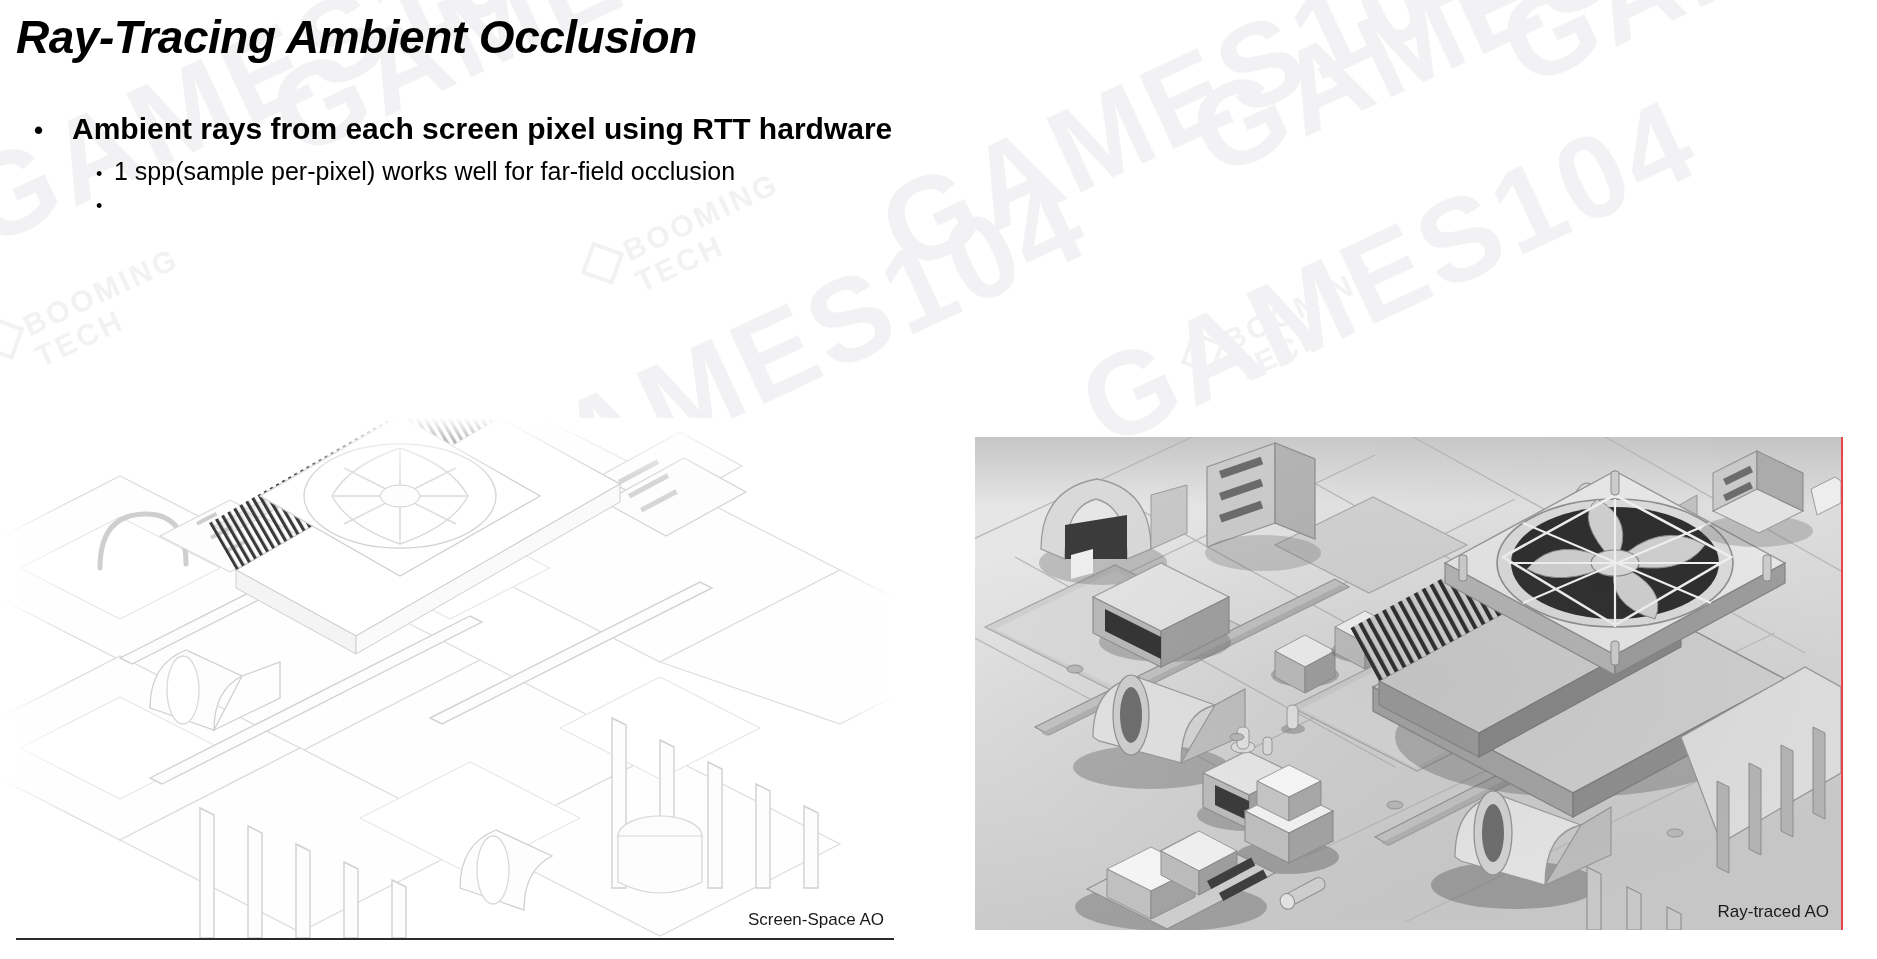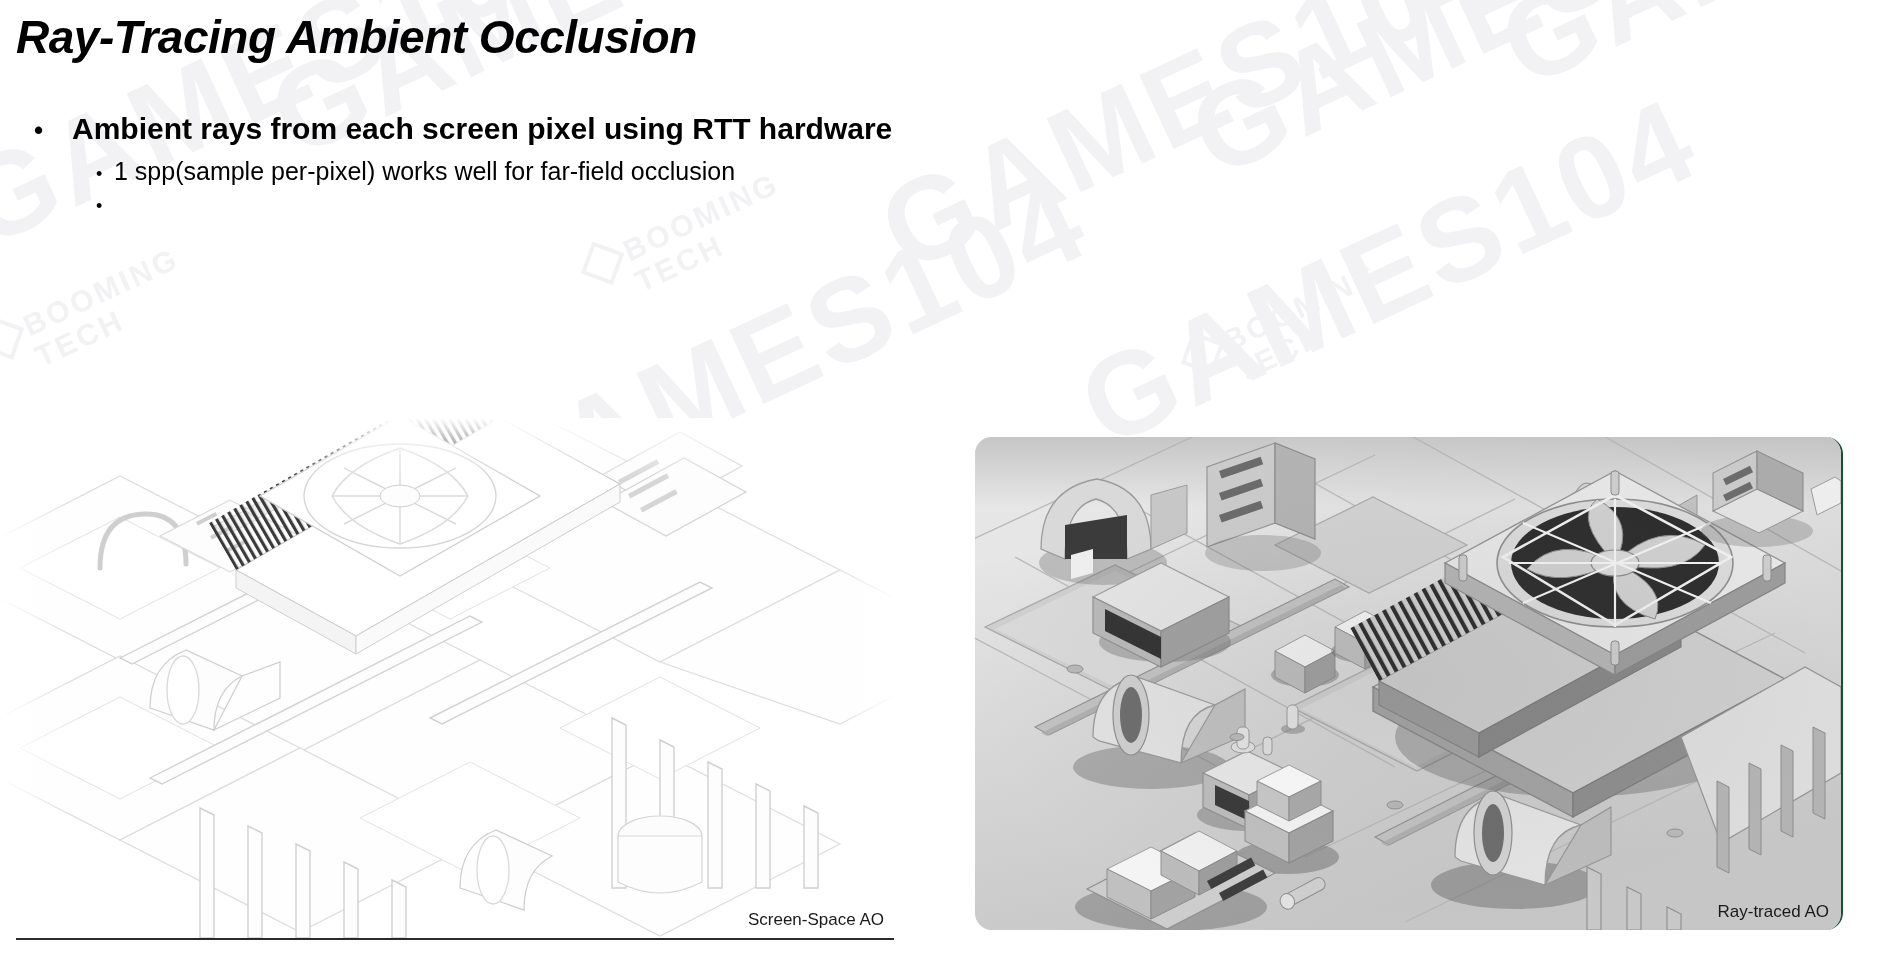--- a/index.html
+++ b/index.html
@@ -118,22 +118,21 @@
     width: 896px;
     height: 520px;
     background: #c4b5fd;
   }
   .fig-right {
     left: 975px;
     top: 437px;
     width: 866px;
     height: 493px;
     background: #e9e9e9;
-    border-right: 2px solid #14532d;
-    border-radius: 17px;
+    border-right: 2px solid #ef4444;
   }
   .fig-canvas {
     position: absolute;
     inset: 0;
     width: 100%;
     height: 100%;
     display: block;
   }
   .caption {
     position: absolute;

